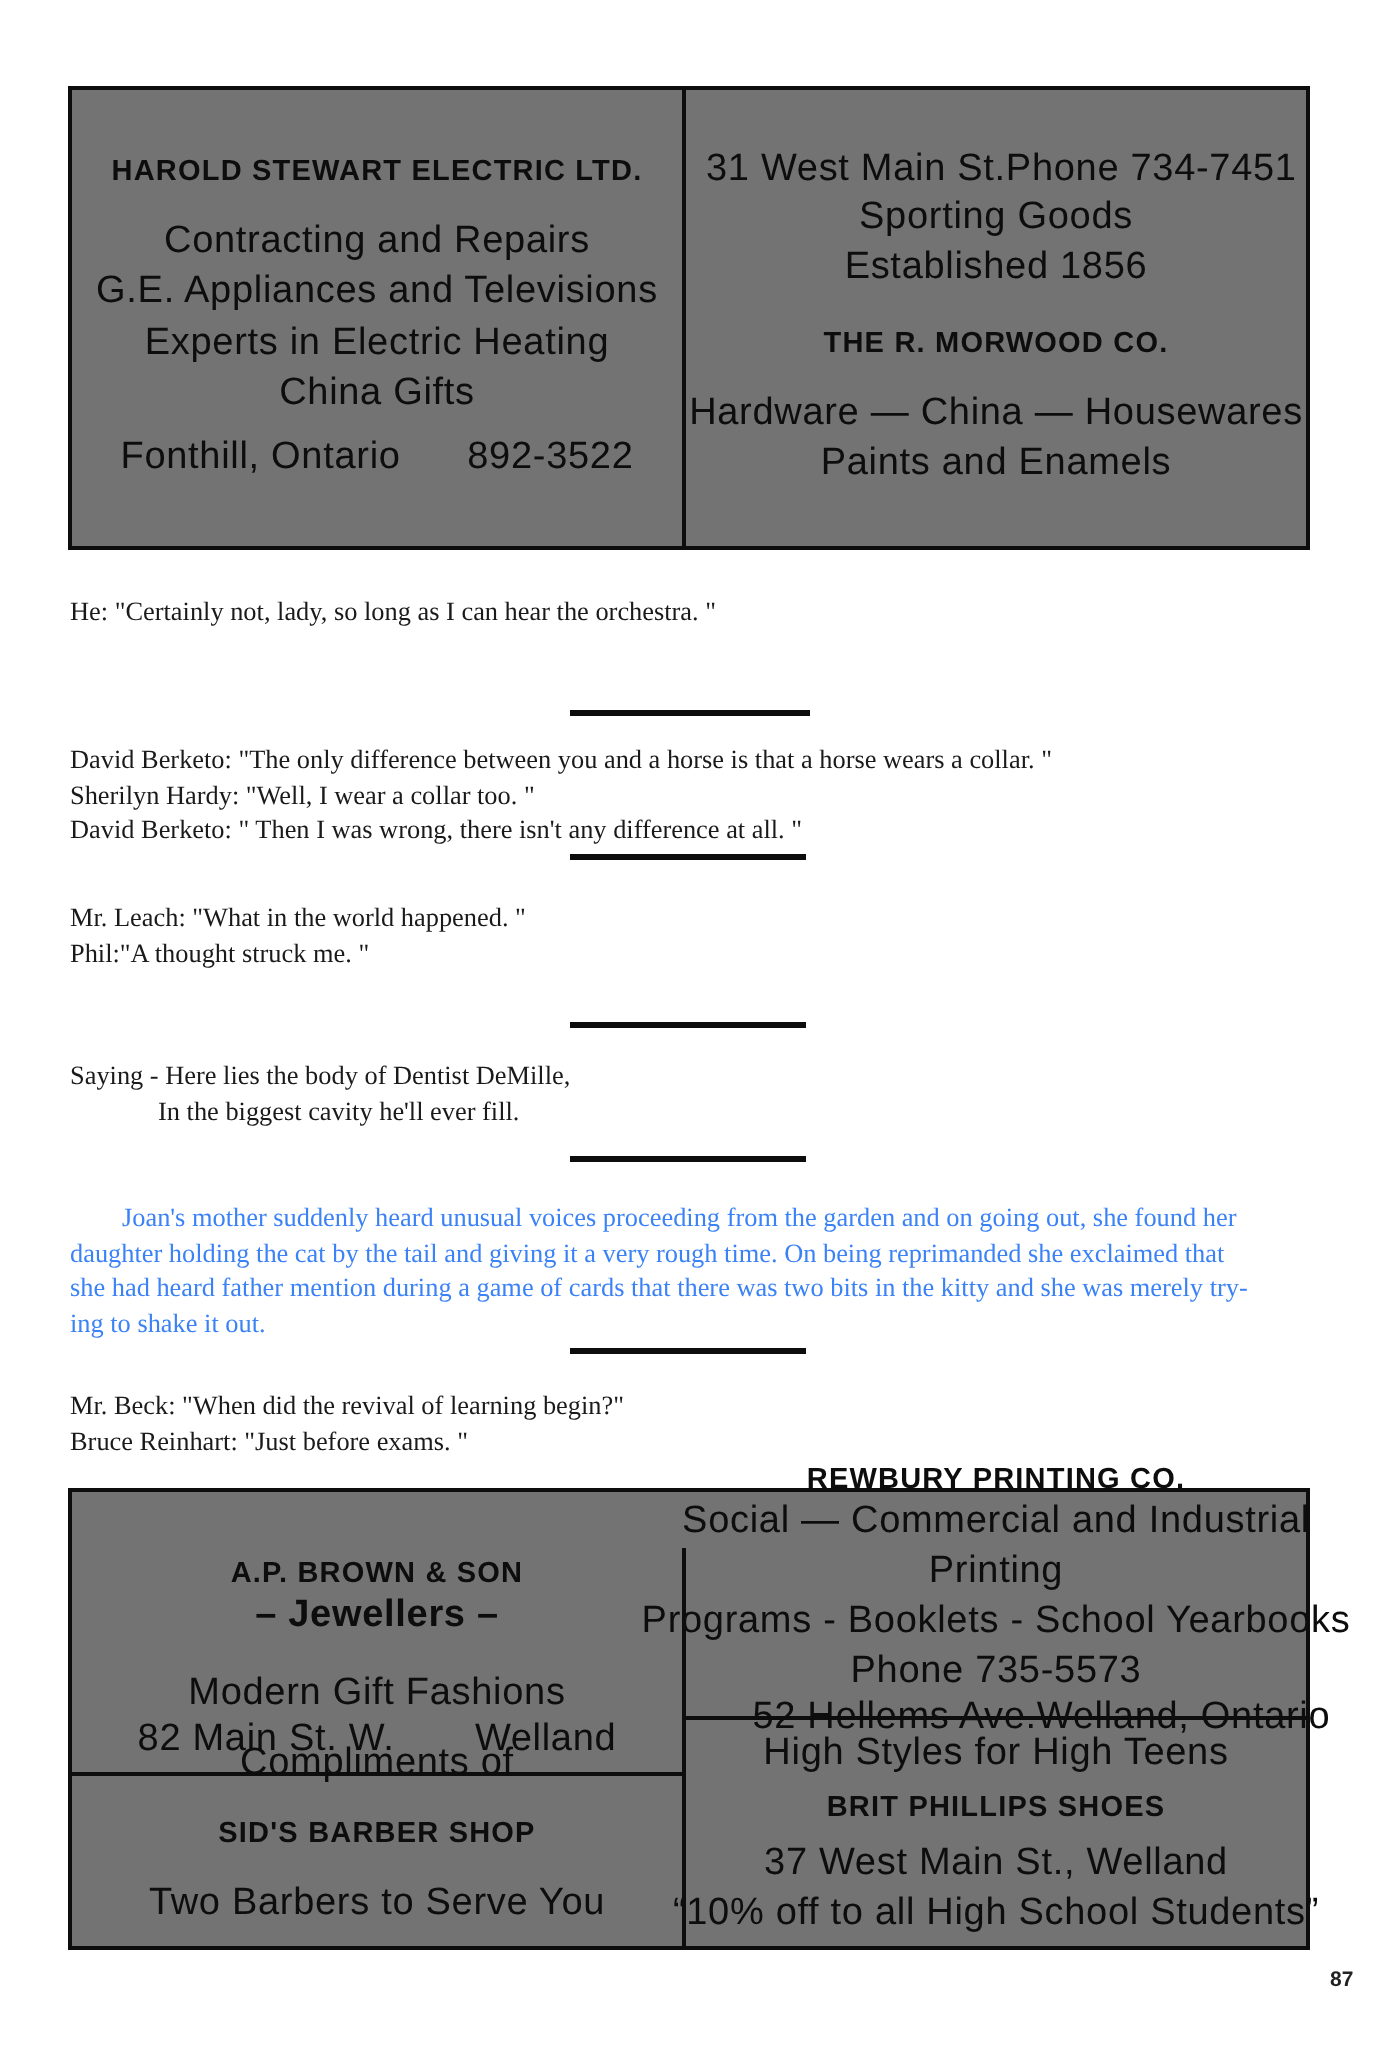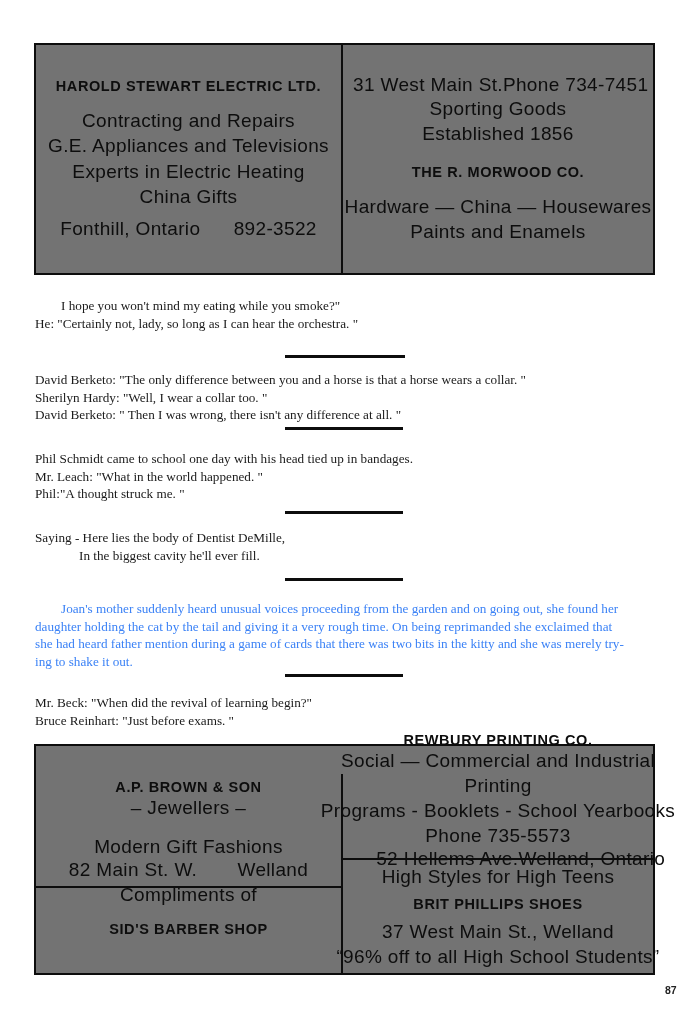--- a/index.html
+++ b/index.html
@@ -134,36 +134,34 @@
       <div class="ad-line">Established 1856</div>
       <div class="ad-gap-lg"></div>
       <div class="ad-name">THE R. MORWOOD CO.</div>
       <div class="ad-gap-md"></div>
       <div class="ad-line">Hardware — China — Housewares</div>
       <div class="ad-line">Paints and Enamels</div>
     </div>
   </div>
 
   <div class="joke" style="left:35px; top:297px;">
-    <div class="indent1">I hope you won't mind my eating while you smoke?"</div>
     <div>He:  "Certainly not, lady, so long as I can hear the orchestra. "</div>
   </div>
 
   <div class="rule" style="left:285px; top:355px; width:120px;"></div>
 
   <div class="joke" style="left:35px; top:371px;">
     <div>David Berketo: "The only difference between you and a horse is that a horse wears a collar. "</div>
     <div>Sherilyn Hardy: "Well, I wear a collar too. "</div>
     <div>David Berketo: " Then I was wrong, there isn't any difference at all. "</div>
   </div>
 
   <div class="rule" style="left:285px; top:427px; width:118px;"></div>
 
   <div class="joke" style="left:35px; top:450px;">
-    <div>Phil Schmidt came to school one day with his head tied up in bandages.</div>
     <div>Mr. Leach: "What in the world happened. "</div>
     <div>Phil:"A  thought struck me. "</div>
   </div>
 
   <div class="rule" style="left:285px; top:511px; width:118px;"></div>
 
   <div class="joke" style="left:35px; top:529px;">
     <div>Saying - Here lies the body of Dentist DeMille,</div>
     <div class="indent2">In the biggest cavity he'll ever fill.</div>
   </div>
@@ -183,21 +181,21 @@
     <div>Mr. Beck: "When did the revival of learning begin?"</div>
     <div>Bruce Reinhart: "Just before exams. "</div>
   </div>
 
   <div class="adbox" style="left:34px; top:744px; width:621px; height:231px; flex-direction:column;">
 
     <div style="display:flex; width:100%; height:114px;">
 
       <div class="adcell vdiv hdiv" style="width:311px; height:100%;margin-top:28px;">
         <div class="ad-name">A.P. BROWN &amp; SON</div>
-        <div class="ad-line" style="font-weight:normal;">–  Jewellers  –</div>
+        <div class="ad-line" style="font-weight:bold;">–  Jewellers  –</div>
         <div class="ad-gap-md"></div>
         <div class="ad-line">Modern Gift Fashions</div>
         <div class="ad-split narrower">
           <span>82 Main St. W.</span>
           <span>Welland</span>
         </div>
       </div>
 
       <div class="adcell hdiv" style="width:310px; height:100%; padding-top:2px;">
         <div class="ad-name">REWBURY PRINTING CO.</div>
@@ -212,28 +210,29 @@
       </div>
     </div>
 
     <div style="display:flex; width:100%; height:113px;">
 
       <div class="adcell vdiv" style="width:311px; height:100%;">
         <div class="ad-line">Compliments of</div>
         <div class="ad-gap-md"></div>
         <div class="ad-name">SID'S BARBER SHOP</div>
         <div class="ad-gap-md"></div>
+        <div class="ad-line">Two Barbers to Serve You</div>
       </div>
 
       <div class="adcell" style="width:310px; height:100%;">
         <div class="ad-line">High Styles for High Teens</div>
         <div class="ad-gap-md"></div>
         <div class="ad-name">BRIT PHILLIPS SHOES</div>
         <div class="ad-gap-md"></div>
         <div class="ad-line">37 West Main St., Welland</div>
-        <div class="ad-line">“96% off to all High School Students”</div>
+        <div class="ad-line">“10% off to all High School Students”</div>
       </div>
     </div>
   </div>
 
   <div class="pageno" style="left:665px; top:984px;">87</div>
 
 </div>
 
 </body></html>

